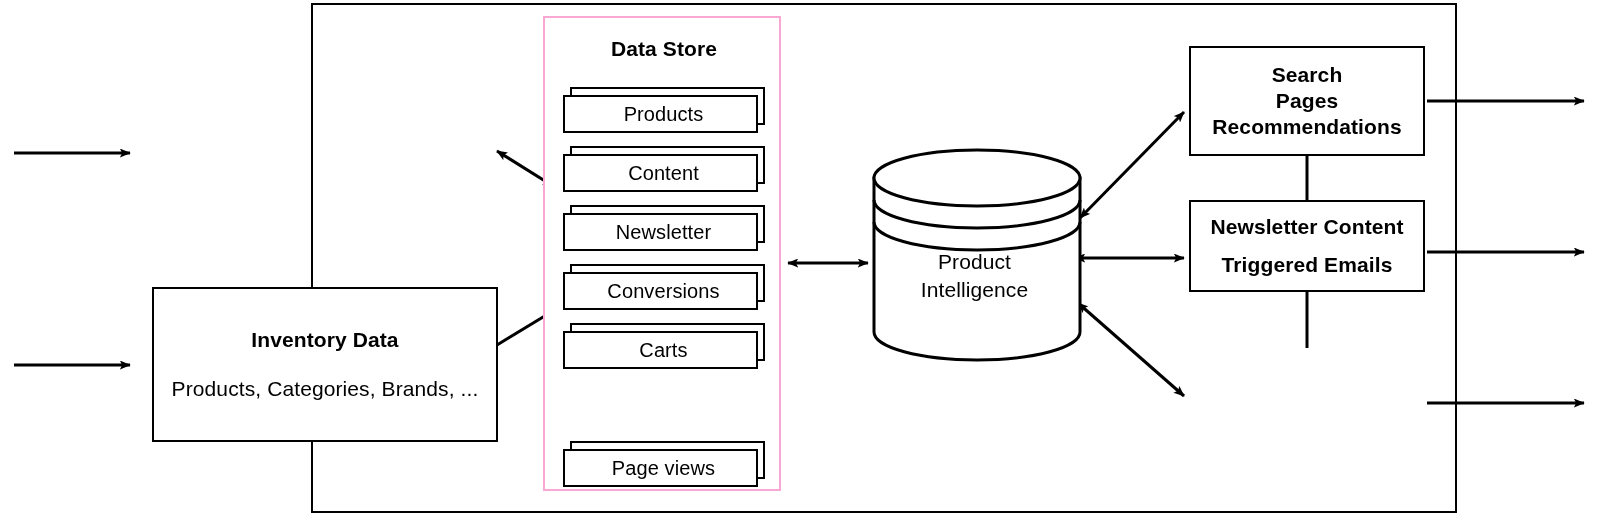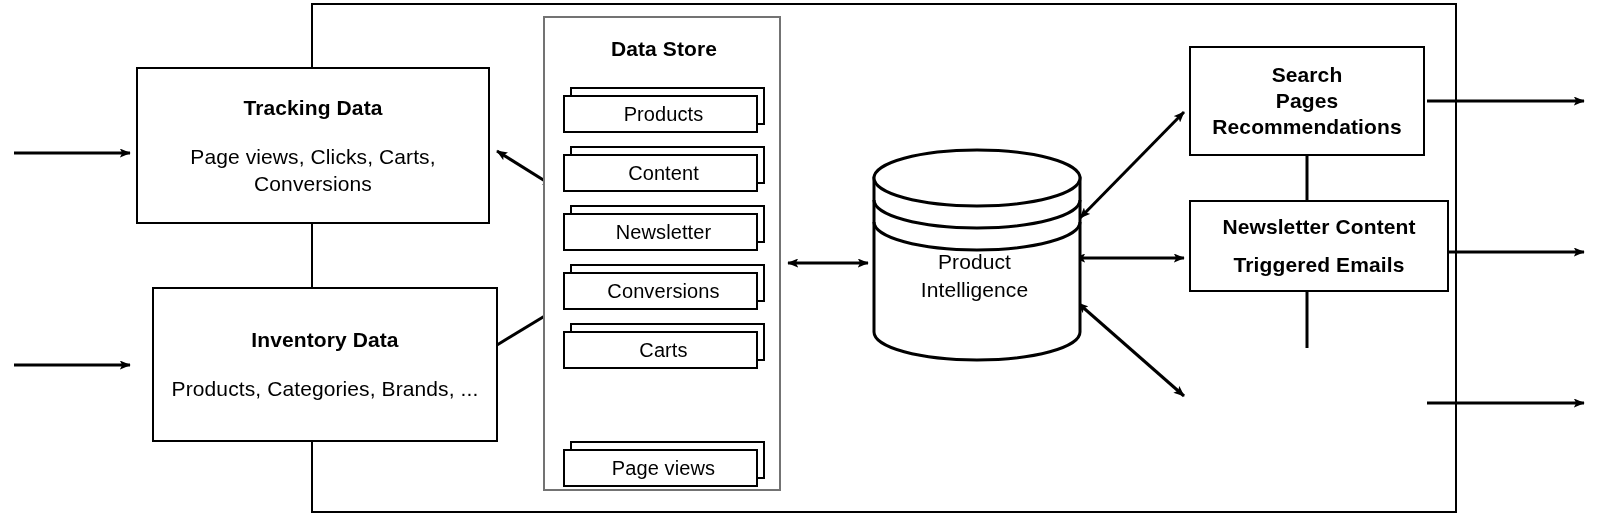--- a/index.html
+++ b/index.html
@@ -64,21 +64,21 @@
     z-index: 1;
   }
   
   #data-store-panel {
     position: absolute;
     left: 543px;
     top: 16px;
     width: 238px;
     height: 475px;
     box-sizing: border-box;
-    border: 2px solid #737373;
+    border: 2px solid #f9a8d4;
     background: #ffffff;
     z-index: 4;
   }
   #data-store-title {
     position: absolute;
     left: 0;
     top: 19px;
     width: 238px;
     text-align: center;
     font-weight: bold;
@@ -132,21 +132,21 @@
     top: 98px;
     width: 205px;
     text-align: center;
     font-size: 21px;
     line-height: 28px;
     letter-spacing: 0.1px;
     pointer-events: none;
   }
   
   #box-search   { left: 1189px; top: 46px;  width: 236px; height: 110px; }
-  #box-news     { left: 1189px; top: 200px; width: 260px; height: 92px; gap: 12px; }
+  #box-news     { left: 1189px; top: 200px; width: 236px; height: 92px; gap: 12px; }
   #box-pi       { left: 1189px; top: 348px; width: 236px; height: 108px;
                   align-items: flex-start; }
   #box-pi .box-title { padding-left: 11px; text-align: left; }
   #box-tracking { left: 136px; top: 67px;  width: 354px; height: 157px; }
   #box-inventory{ left: 152px; top: 287px; width: 346px; height: 155px; }
 </style>
 </head>
 <body>
 
 <div id="diagram-root">
@@ -190,24 +190,20 @@
     </g>
 
     <g stroke="#000000" stroke-width="3" fill="#ffffff">
       <path d="M874,178 L874,332 A103,28 0 0 0 1080,332 L1080,178 Z"></path>
       <ellipse cx="977" cy="178" rx="103" ry="28"></ellipse>
       <path d="M874,200 A103,28 0 0 0 1080,200" fill="none"></path>
       <path d="M874,222 A103,28 0 0 0 1080,222" fill="none"></path>
     </g>
   </svg>
 
-  <div class="box" id="box-tracking">
-    <div class="box-title">Tracking Data</div>
-    <div class="box-sub">Page views, Clicks, Carts, Conversions</div>
-  </div>
 
   <div class="box" id="box-inventory">
     <div class="box-title">Inventory Data</div>
     <div class="box-sub">Products, Categories, Brands, ...</div>
   </div>
 
   <div id="data-store-panel">
     <div id="data-store-title">Data Store</div>
 
     <div class="store-card" style="top:69px">

